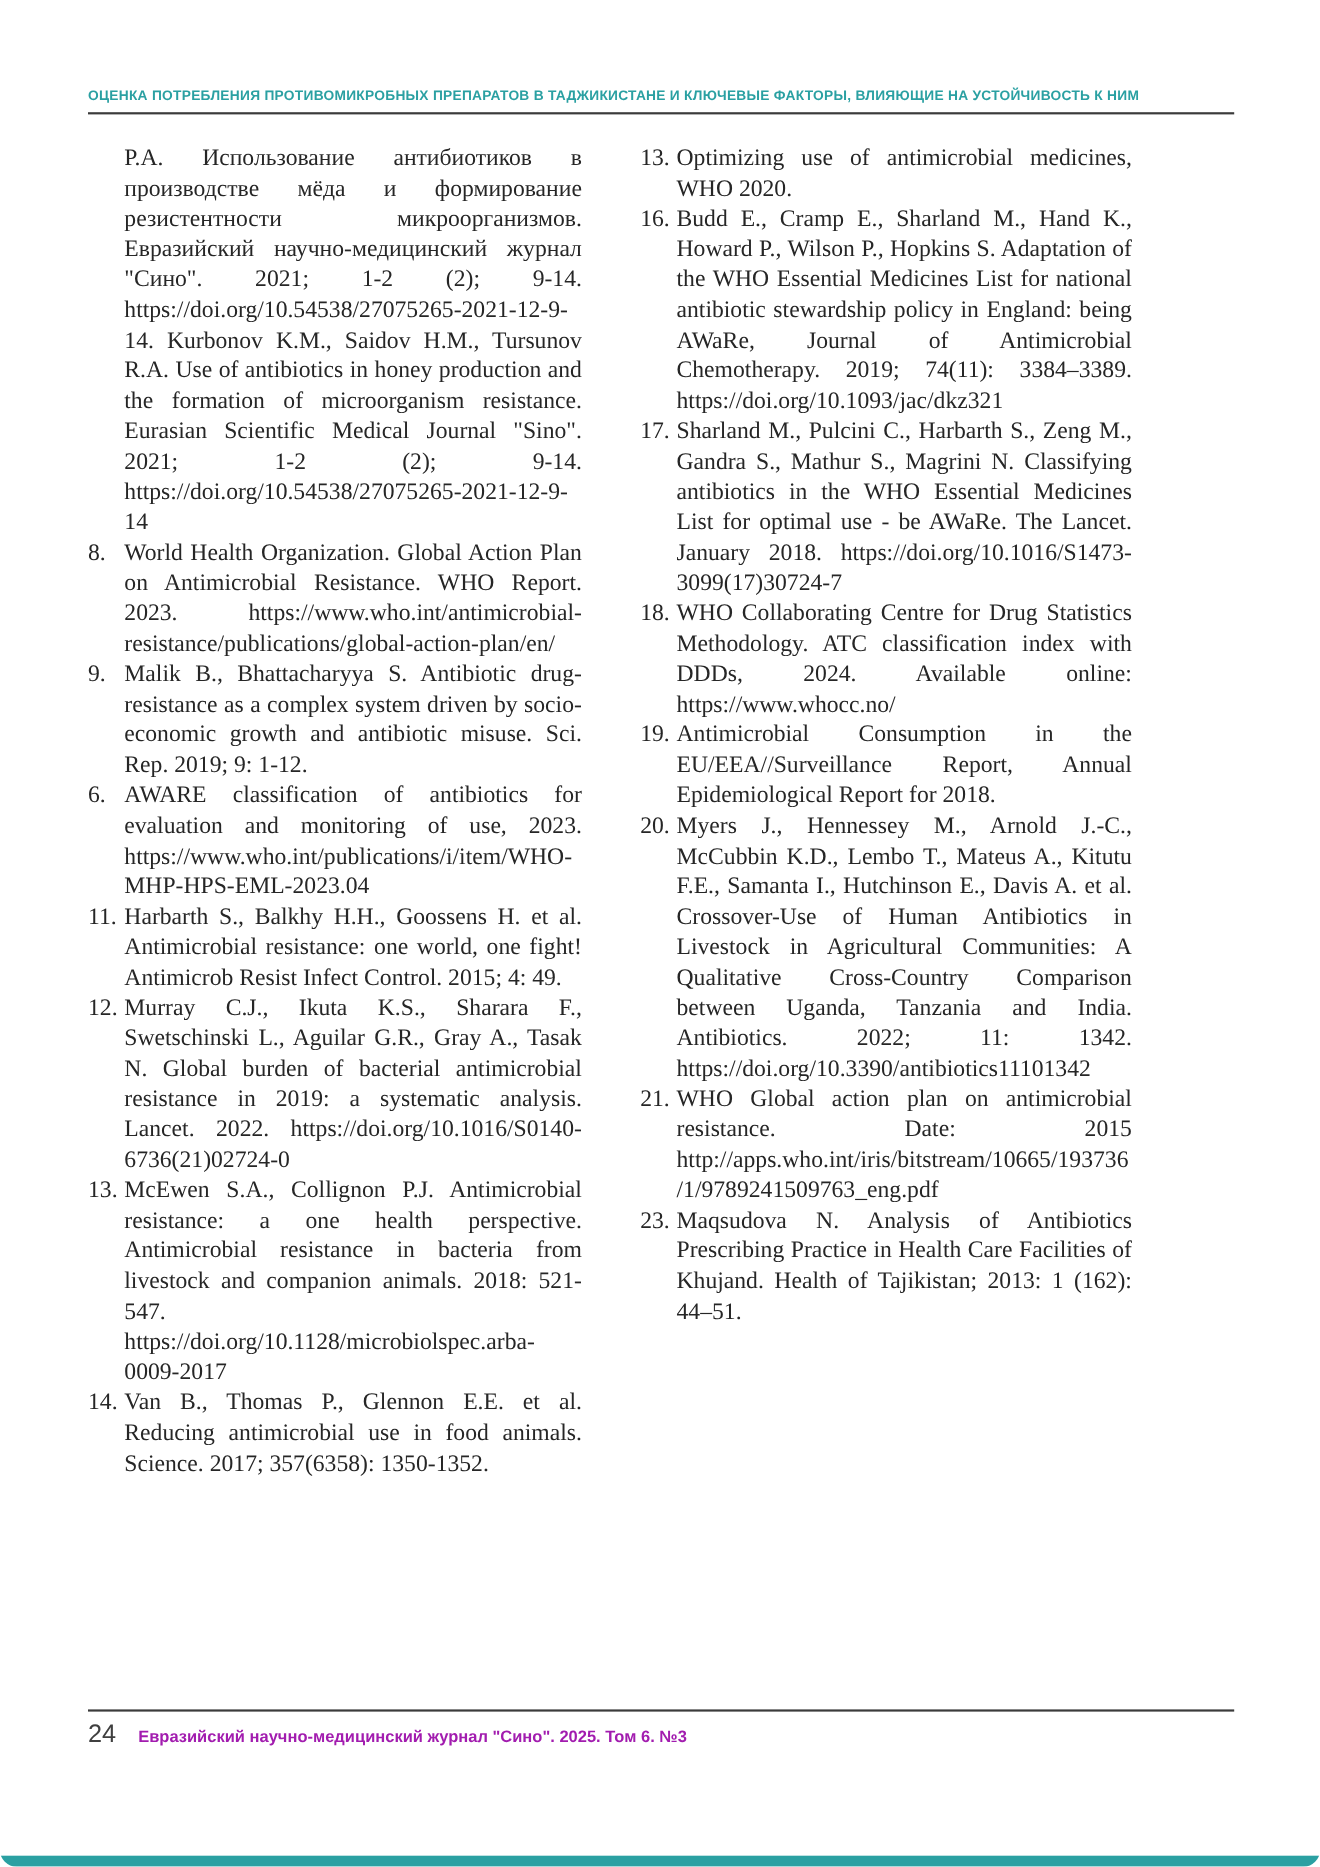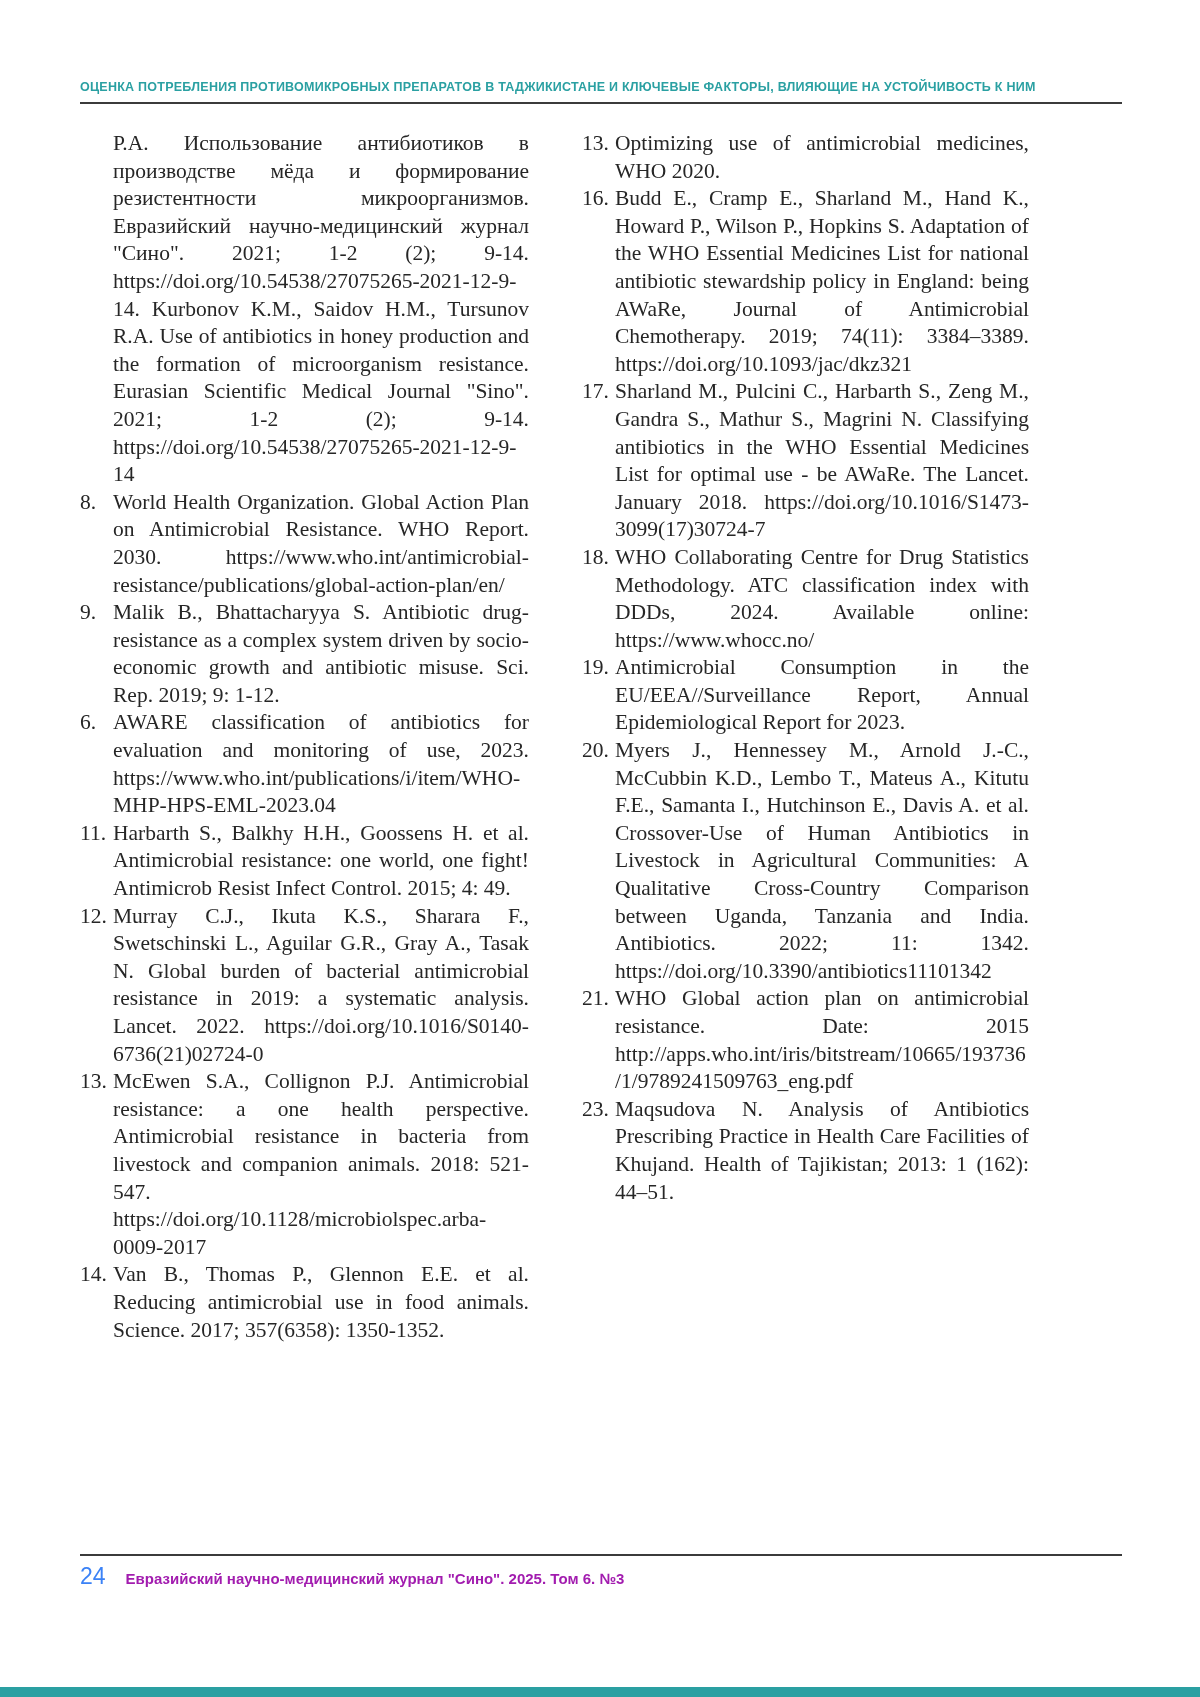--- a/index.html
+++ b/index.html
@@ -8,20 +8,21 @@
     background: #ffffff;
   }
   .page {
     position: relative;
     width: 1200px;
     height: 1697px;
     background: #ffffff;
     overflow: hidden;
     font-family: "Liberation Serif", serif;
     color: #262626;
+    border-radius: 15px;
   }
   .running-head {
     position: absolute;
     left: 80px;
     top: 80px;
     width: 1045px;
     font-family: "Liberation Sans", sans-serif;
     font-size: 12.5px;
     font-weight: 700;
     letter-spacing: 0.25px;
@@ -63,21 +64,21 @@
     left: 80px;
     top: 1563px;
     display: flex;
     align-items: baseline;
     gap: 20px;
   }
   .pagenum {
     font-family: "Liberation Sans", sans-serif;
     font-size: 23px;
     font-weight: 400;
-    color: #3b82f6;
+    color: #404040;
   }
   .journal {
     font-family: "Liberation Sans", sans-serif;
     font-size: 15px;
     font-weight: 700;
     color: #a21caf;
   }
   .accent-bar {
     position: absolute;
     left: 0;
@@ -90,35 +91,35 @@
 </head>
 <body>
 
 <div class="page">
 
   <div class="running-head">ОЦЕНКА ПОТРЕБЛЕНИЯ ПРОТИВОМИКРОБНЫХ ПРЕПАРАТОВ В ТАДЖИКИСТАНЕ И КЛЮЧЕВЫЕ ФАКТОРЫ, ВЛИЯЮЩИЕ НА УСТОЙЧИВОСТЬ К НИМ</div>
   <div class="rule rule-top"></div>
 
   <div class="col col-left">
     <div class="ref"><span class="ref-num"></span><span class="ref-text">Р.А. Использование антибиотиков в производстве мёда и формирование резистентности микроорганизмов. Евразийский научно-медицинский журнал "Сино". 2021; 1-2 (2); 9-14. https://doi.org/10.54538/27075265-2021-12-9-14. Kurbonov K.M., Saidov H.M., Tursunov R.A. Use of antibiotics in honey production and the formation of microorganism resistance. Eurasian Scientific Medical Journal "Sino". 2021; 1-2 (2); 9-14. https://doi.org/10.54538/27075265-2021-12-9-14</span></div>
-    <div class="ref"><span class="ref-num">8.</span><span class="ref-text">World Health Organization. Global Action Plan on Antimicrobial Resistance. WHO Report. 2030. https://www.who.int/antimicrobial-resistance/publications/global-action-plan/en/</span></div>
+    <div class="ref"><span class="ref-num">8.</span><span class="ref-text">World Health Organization. Global Action Plan on Antimicrobial Resistance. WHO Report. 2023. https://www.who.int/antimicrobial-resistance/publications/global-action-plan/en/</span></div>
     <div class="ref"><span class="ref-num">9.</span><span class="ref-text">Malik B., Bhattacharyya S. Antibiotic drug-resistance as a complex system driven by socio-economic growth and antibiotic misuse. Sci. Rep. 2019; 9: 1-12.</span></div>
     <div class="ref"><span class="ref-num">6.</span><span class="ref-text">AWARE classification of antibiotics for evaluation and monitoring of use, 2023. https://www.who.int/publications/i/item/WHO-MHP-HPS-EML-2023.04</span></div>
     <div class="ref"><span class="ref-num">11.</span><span class="ref-text">Harbarth S., Balkhy H.H., Goossens H. et al. Antimicrobial resistance: one world, one fight! Antimicrob Resist Infect Control. 2015; 4: 49.</span></div>
     <div class="ref"><span class="ref-num">12.</span><span class="ref-text">Murray C.J., Ikuta K.S., Sharara F., Swetschinski L., Aguilar G.R., Gray A., Tasak N. Global burden of bacterial antimicrobial resistance in 2019: a systematic analysis. Lancet. 2022. https://doi.org/10.1016/S0140-6736(21)02724-0</span></div>
     <div class="ref"><span class="ref-num">13.</span><span class="ref-text">McEwen S.A., Collignon P.J. Antimicrobial resistance: a one health perspective. Antimicrobial resistance in bacteria from livestock and companion animals. 2018: 521-547. https://doi.org/10.1128/microbiolspec.arba-0009-2017</span></div>
     <div class="ref"><span class="ref-num">14.</span><span class="ref-text">Van B., Thomas P., Glennon E.E. et al. Reducing antimicrobial use in food animals. Science. 2017; 357(6358): 1350-1352.</span></div>
   </div>
 
   <div class="col col-right">
     <div class="ref"><span class="ref-num">13.</span><span class="ref-text">Optimizing use of antimicrobial medicines, WHO 2020.</span></div>
     <div class="ref"><span class="ref-num">16.</span><span class="ref-text">Budd E., Cramp E., Sharland M., Hand K., Howard P., Wilson P., Hopkins S. Adaptation of the WHO Essential Medicines List for national antibiotic stewardship policy in England: being AWaRe, Journal of Antimicrobial Chemotherapy. 2019; 74(11): 3384–3389. https://doi.org/10.1093/jac/dkz321</span></div>
     <div class="ref"><span class="ref-num">17.</span><span class="ref-text">Sharland M., Pulcini C., Harbarth S., Zeng M., Gandra S., Mathur S., Magrini N. Classifying antibiotics in the WHO Essential Medicines List for optimal use - be AWaRe. The Lancet. January 2018. https://doi.org/10.1016/S1473-3099(17)30724-7</span></div>
     <div class="ref"><span class="ref-num">18.</span><span class="ref-text">WHO Collaborating Centre for Drug Statistics Methodology. ATC classification index with DDDs, 2024. Available online: https://www.whocc.no/</span></div>
-    <div class="ref"><span class="ref-num">19.</span><span class="ref-text">Antimicrobial Consumption in the EU/EEA//Surveillance Report, Annual Epidemiological Report for 2023.</span></div>
+    <div class="ref"><span class="ref-num">19.</span><span class="ref-text">Antimicrobial Consumption in the EU/EEA//Surveillance Report, Annual Epidemiological Report for 2018.</span></div>
     <div class="ref"><span class="ref-num">20.</span><span class="ref-text">Myers J., Hennessey M., Arnold J.-C., McCubbin K.D., Lembo T., Mateus A., Kitutu F.E., Samanta I., Hutchinson E., Davis A. et al. Crossover-Use of Human Antibiotics in Livestock in Agricultural Communities: A Qualitative Cross-Country Comparison between Uganda, Tanzania and India. Antibiotics. 2022; 11: 1342. https://doi.org/10.3390/antibiotics11101342</span></div>
     <div class="ref"><span class="ref-num">21.</span><span class="ref-text">WHO Global action plan on antimicrobial resistance. Date: 2015 http://apps.who.int/iris/bitstream/10665/193736/1/9789241509763_eng.pdf</span></div>
     <div class="ref"><span class="ref-num">23.</span><span class="ref-text">Maqsudova N. Analysis of Antibiotics Prescribing Practice in Health Care Facilities of Khujand. Health of Tajikistan; 2013: 1 (162): 44–51.</span></div>
   </div>
 
   <div class="rule rule-bottom"></div>
 
   <div class="footer">
     <span class="pagenum">24</span>
     <span class="journal">Евразийский научно-медицинский журнал "Сино". 2025. Том 6. №3</span>

